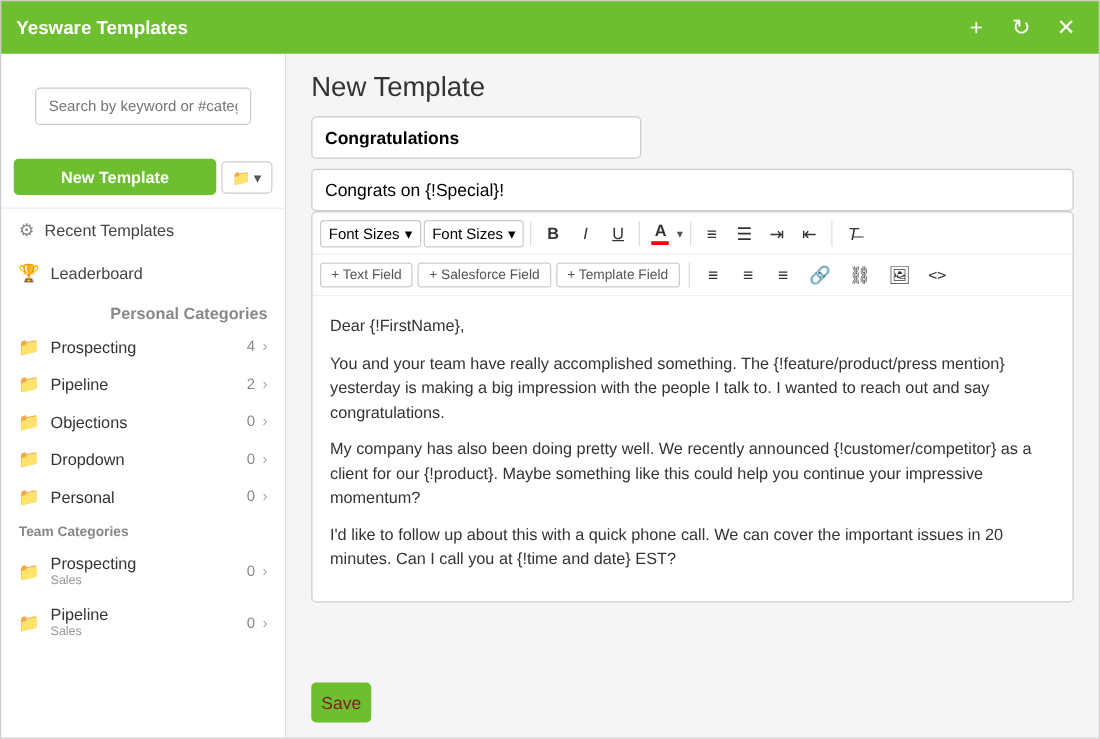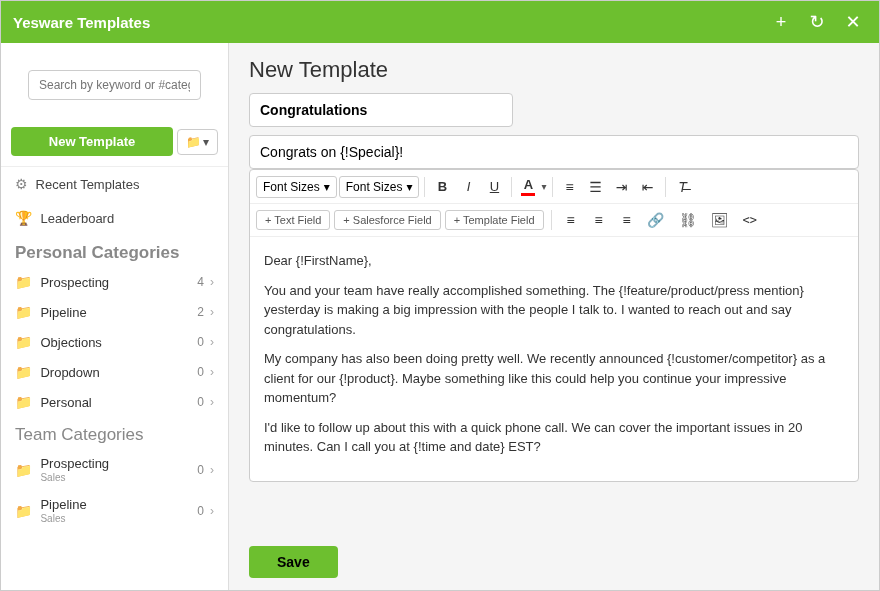--- a/index.html
+++ b/index.html
@@ -24,30 +24,30 @@
     .search-input { width: 100%; padding: 7px 10px; border: 1px solid #ccc; border-radius: 4px; font-size: 12px; color: #999; outline: none; }
 
     .new-template-row { display: flex; align-items: center; gap: 4px; margin: 0 10px 10px; }
     .new-template-btn { background: #6dbf2f; color: white; border: none; border-radius: 4px; padding: 7px 16px; font-size: 13px; font-weight: bold; cursor: pointer; flex: 1; }
     .folder-btn { background: white; border: 1px solid #ccc; border-radius: 4px; padding: 5px 8px; cursor: pointer; display: flex; align-items: center; gap: 2px; color: #555; font-size: 12px; }
 
     .sidebar-nav { border-top: 1px solid #eee; }
     .sidebar-nav-item { display: flex; align-items: center; gap: 8px; padding: 9px 14px; cursor: pointer; color: #444; font-size: 13px; }
     .sidebar-nav-icon { font-size: 14px; color: #888; }
 
-    .sidebar-section-label { padding: 8px 14px 4px; font-size: 17px; color: #888; font-weight: bold; text-transform: none; }
+    .sidebar-section-label { padding: 8px 14px 4px; font-size: 13px; color: #888; font-weight: bold; text-transform: none; text-align: right; }
 
     .sidebar-category { display: flex; align-items: center; padding: 7px 14px; cursor: pointer; color: #333; }
     .sidebar-category .cat-icon { margin-right: 8px; color: #888; font-size: 14px; }
     .sidebar-category .cat-name { flex: 1; font-size: 13px; }
     .sidebar-category .cat-count { color: #888; font-size: 12px; margin-right: 6px; }
     .sidebar-category .cat-arrow { color: #aaa; font-size: 12px; }
     .sidebar-category .cat-sub { font-size: 10px; color: #999; display: block; margin-top: 1px; }
 
-    .team-label { padding: 8px 14px 4px; font-size: 17px; color: #888; font-weight: normal; }
+    .team-label { padding: 8px 14px 4px; font-size: 11px; color: #888; font-weight: bold; }
 
     
     .main { flex: 1; background: #f5f5f5; display: flex; flex-direction: column; overflow: hidden; }
 
     .main-header { padding: 14px 20px 10px; }
     .main-title { font-size: 22px; font-weight: normal; color: #333; }
 
     .template-form { padding: 0 20px; flex: 1; display: flex; flex-direction: column; gap: 0; }
 
     .template-name-input { width: 264px; padding: 8px 10px; border: 1px solid #ccc; border-radius: 4px; font-size: 14px; margin-bottom: 8px; background: white; outline: none; font-weight: bold; }
@@ -72,21 +72,21 @@
     
     .color-btn { display: flex; flex-direction: column; align-items: center; cursor: pointer; background: transparent; border: none; padding: 2px 4px; }
     .color-btn-text { font-size: 13px; font-weight: bold; color: #333; }
     .color-btn-bar { width: 14px; height: 3px; background: #ff0000; margin-top: 1px; }
 
     
     .editor-content { padding: 14px 14px; min-height: 200px; font-size: 13px; line-height: 1.5; color: #333; }
     .editor-content p { margin-bottom: 10px; }
 
     .bottom-bar { padding: 12px 20px; }
-    .save-btn { background: #6dbf2f; color: #000000; border: none; border-radius: 4px; padding: 8px 28px; font-size: 14px; font-weight: bold; cursor: pointer; }
+    .save-btn { background: #6dbf2f; color: #7f1d1d; border: none; border-radius: 4px; padding: 8px 8px; font-size: 14px; font-weight: normal; cursor: pointer; }
 
     
     .subject-row { margin-bottom: 0; }
   </style>
 </head>
 <body>
 
 <div class="app-container">
 
   <div class="header">

